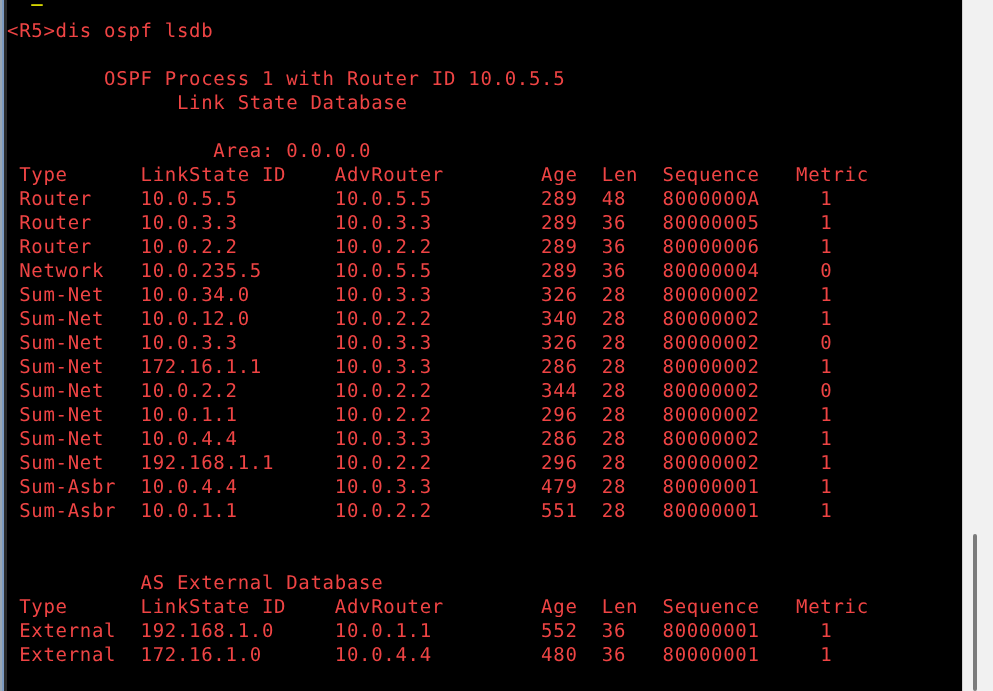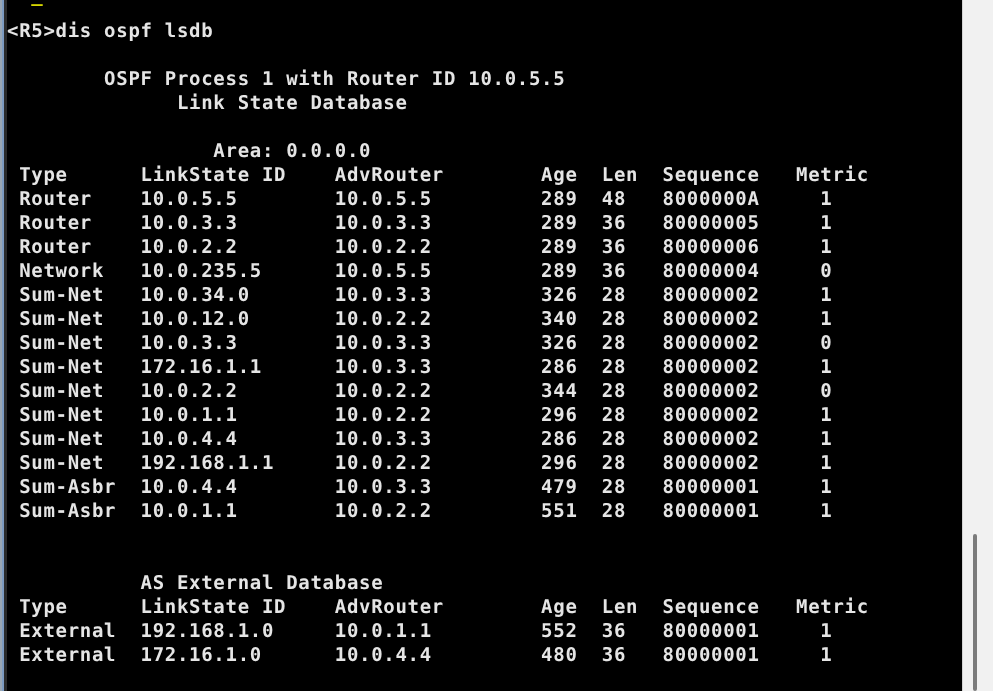--- a/index.html
+++ b/index.html
@@ -43,27 +43,27 @@
     height: 691px;
     background: #000000;
     overflow: hidden;
   }
 
   #console-output {
     position: absolute;
     left: 0;
     top: 0;
     width: 955px;
-    color: #e5e5e5;
+    color: #ef4444;
     font-family: "DejaVu Sans Mono", "Liberation Mono", monospace;
     font-size: 19px;
     line-height: 24px;
     letter-spacing: 0.7px;
     white-space: pre;
-    font-weight: bold;
+    font-weight: normal;
     text-rendering: geometricPrecision;
   }
 
   .line {
     height: 24px;
     white-space: pre;
     display: block;
   }
   .line.blank { color: transparent; }
 

